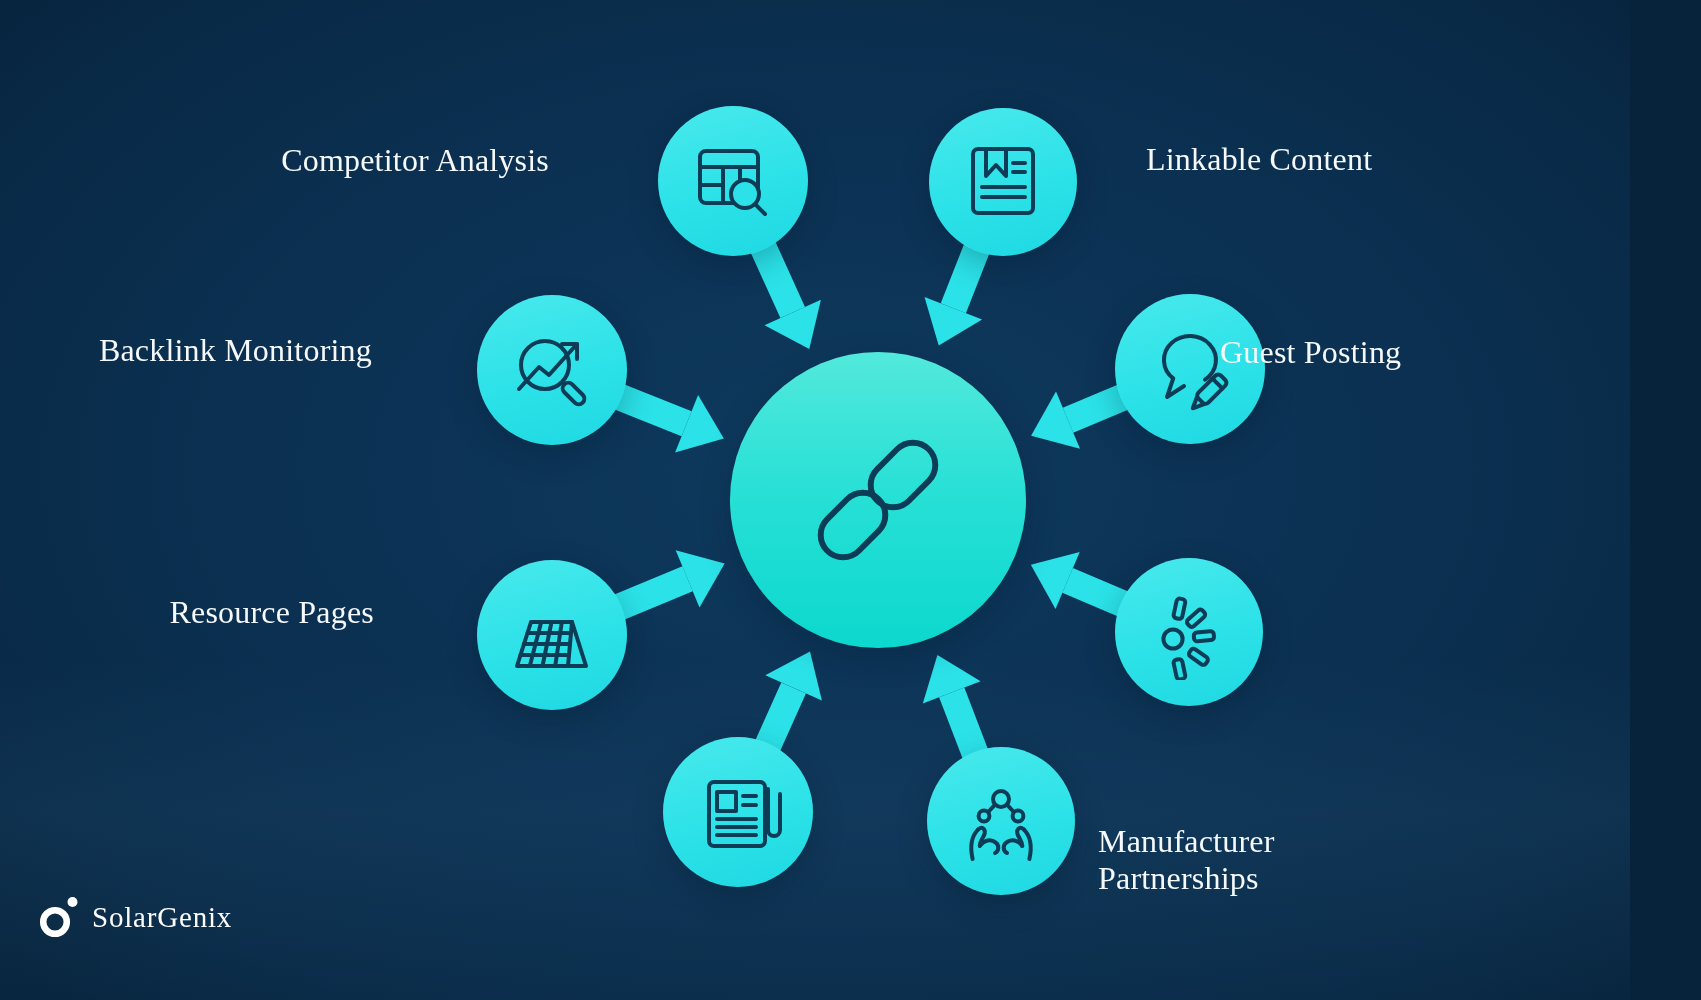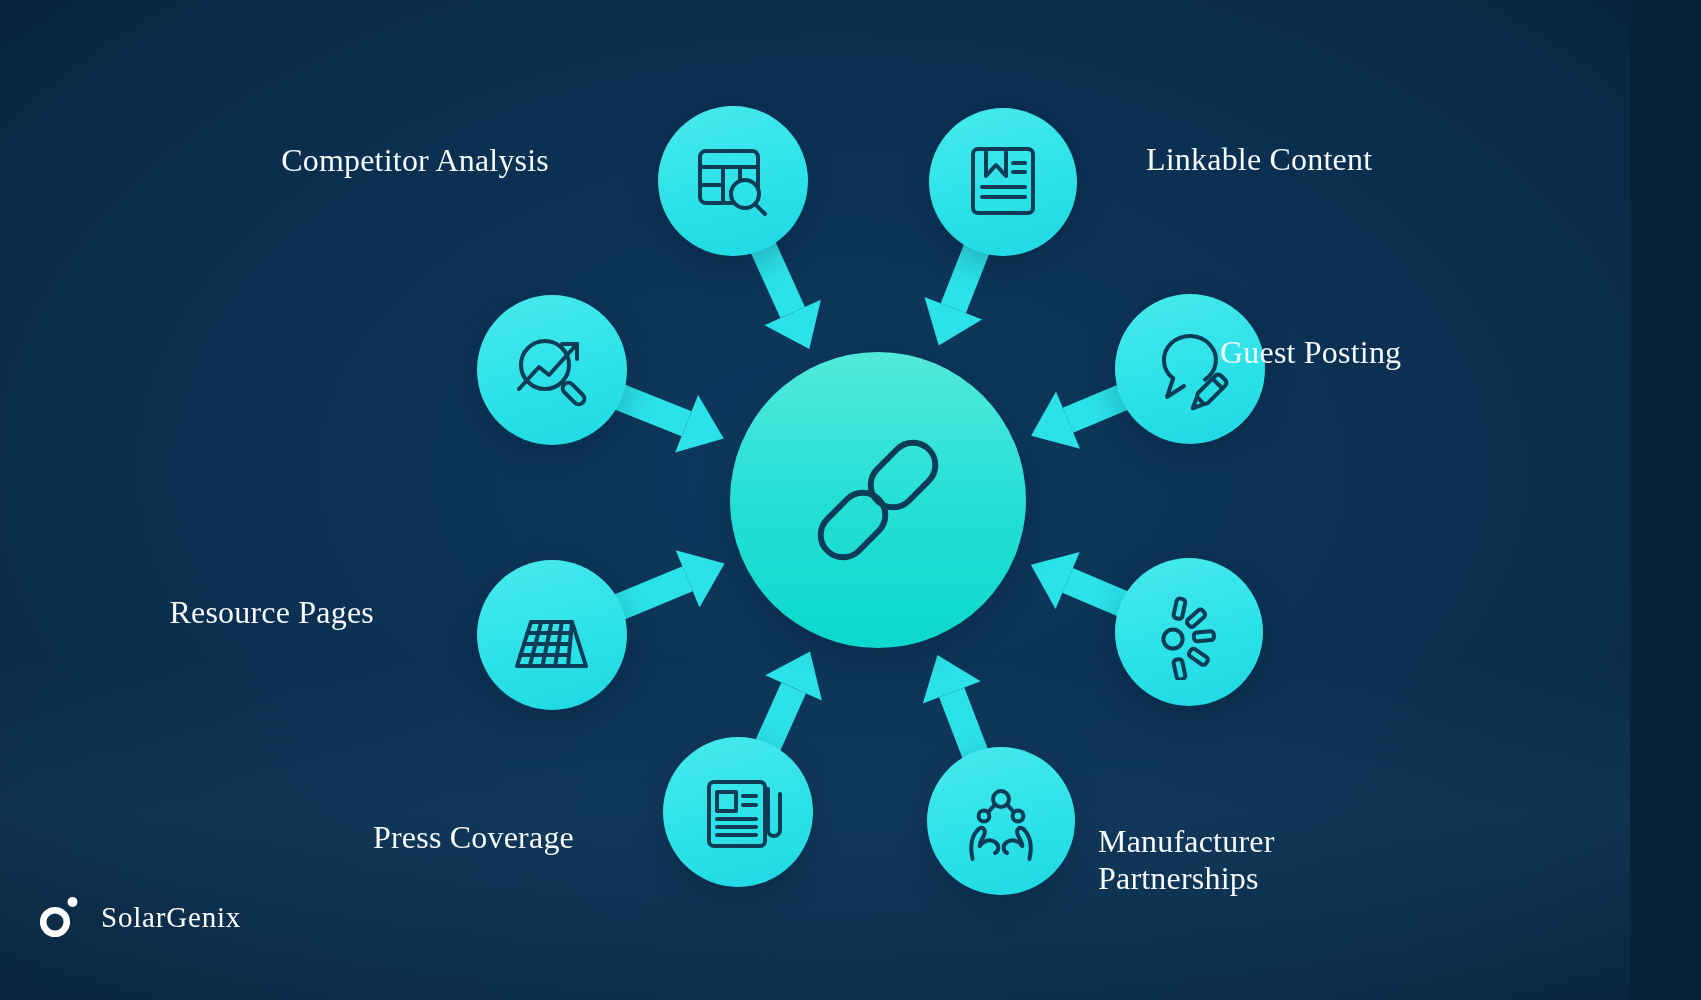--- a/index.html
+++ b/index.html
@@ -27,21 +27,21 @@
   }
   .node svg{display:block;}
   .icon-stroke{stroke:#0d3c57;fill:none;stroke-width:2;stroke-linecap:round;stroke-linejoin:round;}
   .label{
     position:absolute;color:#f5f9fb;font-size:32px;line-height:38px;font-weight:500;
     white-space:nowrap;letter-spacing:0.2px;
   }
   .label.align-right{text-align:right;}
   .label.wrap{white-space:normal;width:250px;line-height:37px;}
   .logo{
-    position:absolute;left:38px;top:894px;display:flex;align-items:center;gap:13px;justify-content:space-between;
+    position:absolute;left:38px;top:894px;display:flex;align-items:center;gap:4px;justify-content:space-between;
   }
   .logo .brand-text{
     color:#fdfdfd;font-size:29px;font-weight:400;letter-spacing:0.8px;
   }
 </style>
 </head>
 <body>
 
 <div class="stage">
   <div class="floor"></div>
@@ -185,23 +185,23 @@
           <path d="M9.8 43 C8.4 36.8 9.4 31.4 12.6 28.2"></path>
           <path d="M12.6 28.2 C14.9 26.2 16.7 28.4 15.5 31.2 C14.6 33.2 13.3 34.4 13.4 36.4"></path>
           <path d="M13.4 36.4 C15.6 33.4 19 32.8 21.4 34.8 C23.3 36.3 22.9 39 21 40"></path>
         </g>
       </g>
     </svg>
   </div>
 
   <div class="label align-right" style="right:1081px;top:141px;">Competitor Analysis</div>
   <div class="label" style="left:1146px;top:140px;">Linkable Content</div>
+  <div class="label align-right" style="right:1258px;top:331px;">Backlink Monitoring</div>
   <div class="label" style="left:1220px;top:333px;">Guest Posting</div>
   <div class="label align-right" style="right:1256px;top:593px;">Resource Pages</div>
-  <div class="label align-right" style="right:1056px;top:818px;">Press Coverage</div>
   <div class="label wrap" style="left:1098px;top:823px;">Manufacturer Partnerships</div>
 
   <div class="logo">
     <svg width="50" height="46" viewBox="0 0 50 46">
       <circle cx="17" cy="28" r="11.8" fill="none" stroke="#ffffff" stroke-width="6.5"></circle>
       <circle cx="34.5" cy="8" r="5" fill="#ffffff"></circle>
     </svg>
     <span class="brand-text">SolarGenix</span>
   </div>
 </div>

